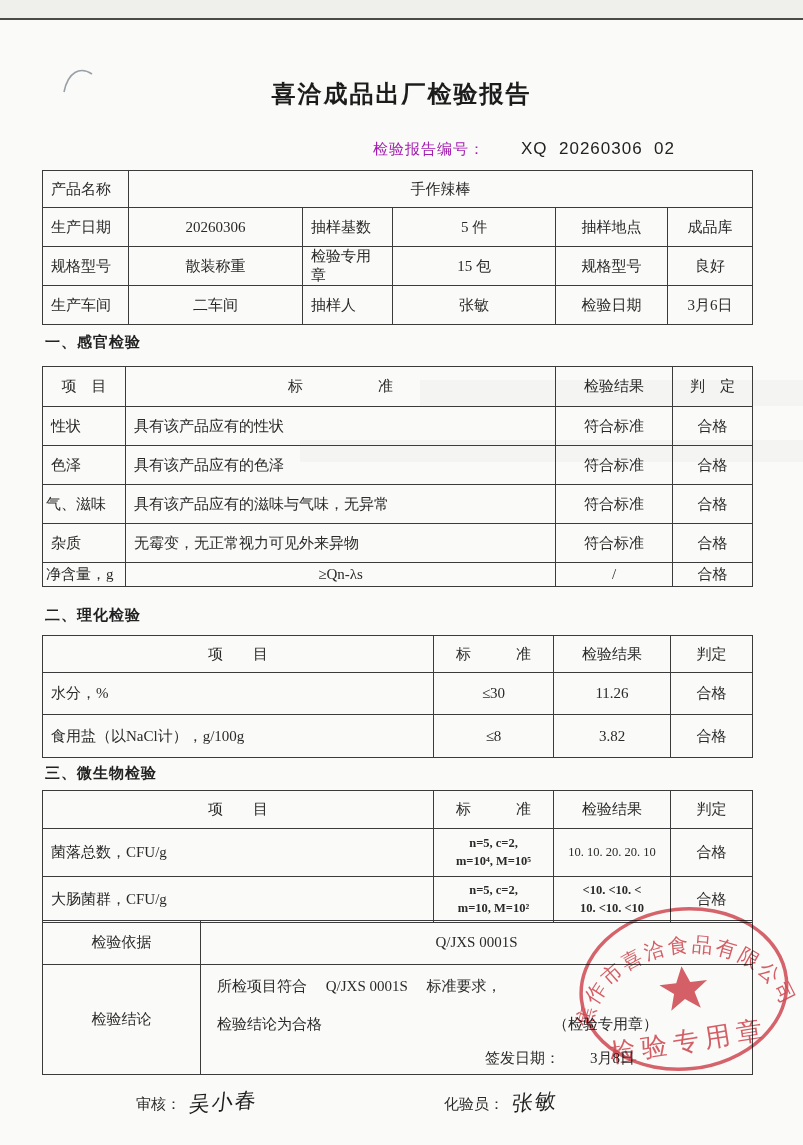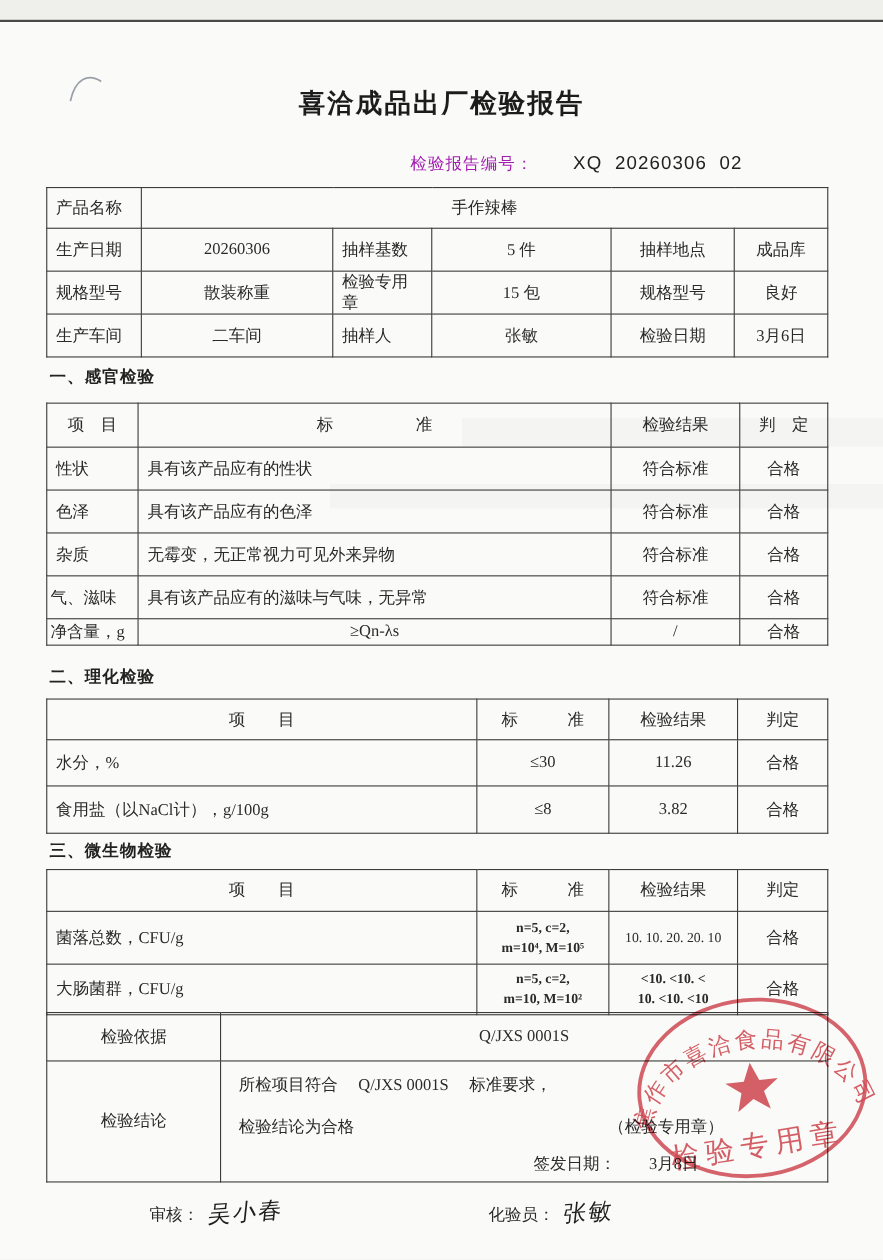--- a/index.html
+++ b/index.html
@@ -114,28 +114,28 @@
       <td class="c">符合标准</td>
       <td class="c">合格</td>
     </tr>
     <tr style="height:39px">
       <td>色泽</td>
       <td>具有该产品应有的色泽</td>
       <td class="c">符合标准</td>
       <td class="c">合格</td>
     </tr>
     <tr style="height:39px">
+      <td style="padding:0 3px">气、滋味</td>
+      <td>具有该产品应有的滋味与气味，无异常</td>
+      <td class="c">符合标准</td>
+      <td class="c">合格</td>
+    </tr>
+    <tr style="height:39px">
       <td>杂质</td>
       <td>无霉变，无正常视力可见外来异物</td>
-      <td class="c">符合标准</td>
-      <td class="c">合格</td>
-    </tr>
-    <tr style="height:39px">
-      <td style="padding:0 3px">气、滋味</td>
-      <td>具有该产品应有的滋味与气味，无异常</td>
       <td class="c">符合标准</td>
       <td class="c">合格</td>
     </tr>
     <tr style="height:24px">
       <td style="padding:0 3px">净含量，g</td>
       <td class="c">≥Qn-λs</td>
       <td class="c">/</td>
       <td class="c">合格</td>
     </tr>
   </tbody>

